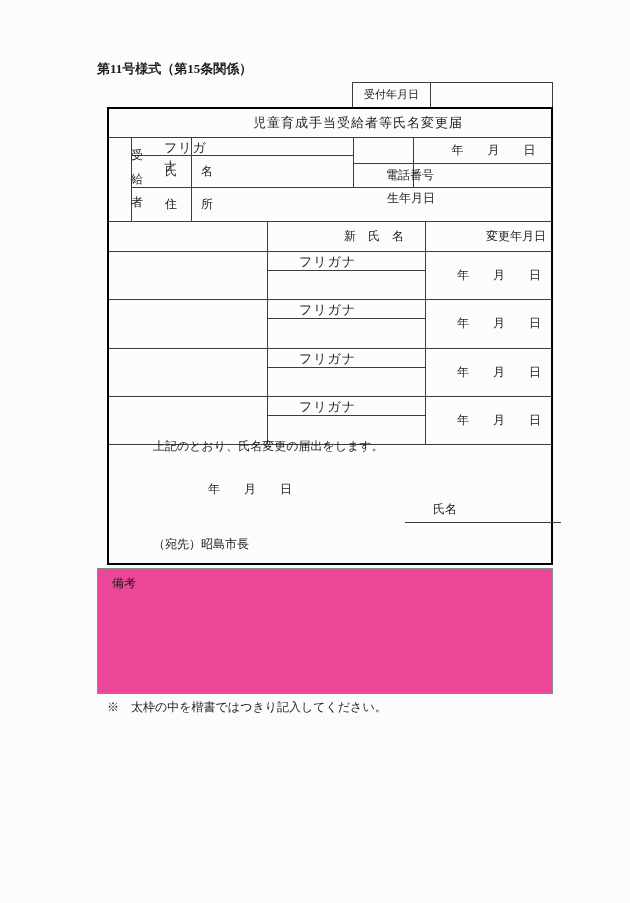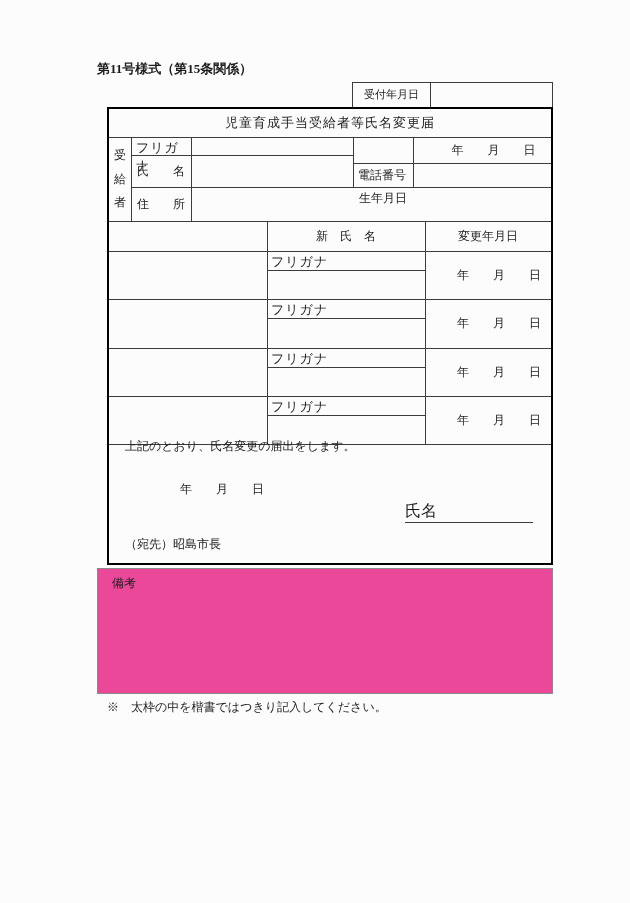--- a/index.html
+++ b/index.html
@@ -26,36 +26,36 @@
   .reception .lbl{
     width:78px;border-right:1px solid #3c3c3c;box-sizing:border-box;
     text-align:center;line-height:23px;font-size:11px;
   }
   .reception .val{flex:1;}
   
   .main-box{
     position:absolute;left:107px;top:107px;width:446px;height:458px;
     border:2px solid #000;box-sizing:border-box;background:#fcfcfc;
   }
-  .main-box .abs{position:absolute;}
+  .main-box .abs{position:absolute;padding-left:28px;}
   .vl{position:absolute;width:1px;background:#3c3c3c;}
   .hl{position:absolute;height:1px;background:#3c3c3c;}
   .center{text-align:center;}
   .title{
     left:0;top:0;width:442px;height:28px;line-height:28px;
     text-align:center;font-size:13px;letter-spacing:1px;
   }
   .side-label{
     left:0;top:28px;width:22px;height:84px;
     display:flex;flex-direction:column;align-items:center;justify-content:space-evenly;
     font-size:12px;padding:4px 0;box-sizing:border-box;
   }
   .sig-line{
     left:296px;top:392px;width:128px;height:21px;
-    border-bottom:1px solid #3c3c3c;font-size:16px;display:flex;
+    border-bottom:1px solid #3c3c3c;font-size:12px;display:flex;
   }
   .sig-line .blank{flex:1;}
   
   .remarks{
     position:absolute;left:97px;top:568px;width:456px;height:126px;
     border:1px solid #8a8a8a;box-sizing:border-box;background:#ec4899;
   }
   .remarks .lbl{position:absolute;left:14px;top:6px;font-size:12px;}
   .remarks .content{position:absolute;left:0;top:26px;right:0;bottom:0;}
 </style>

